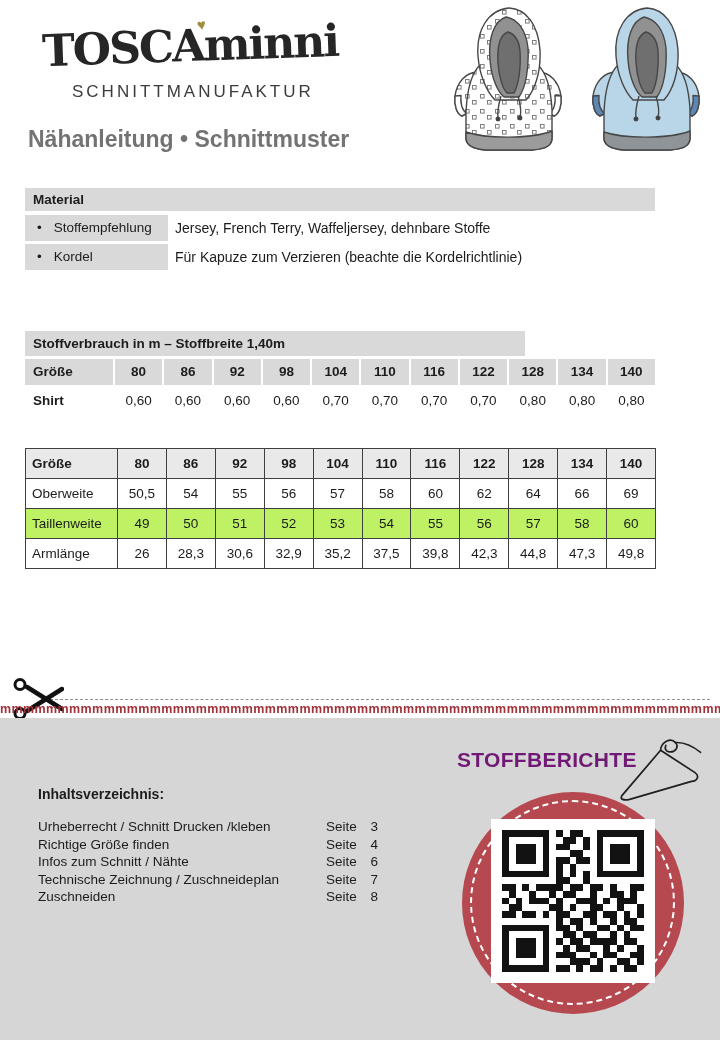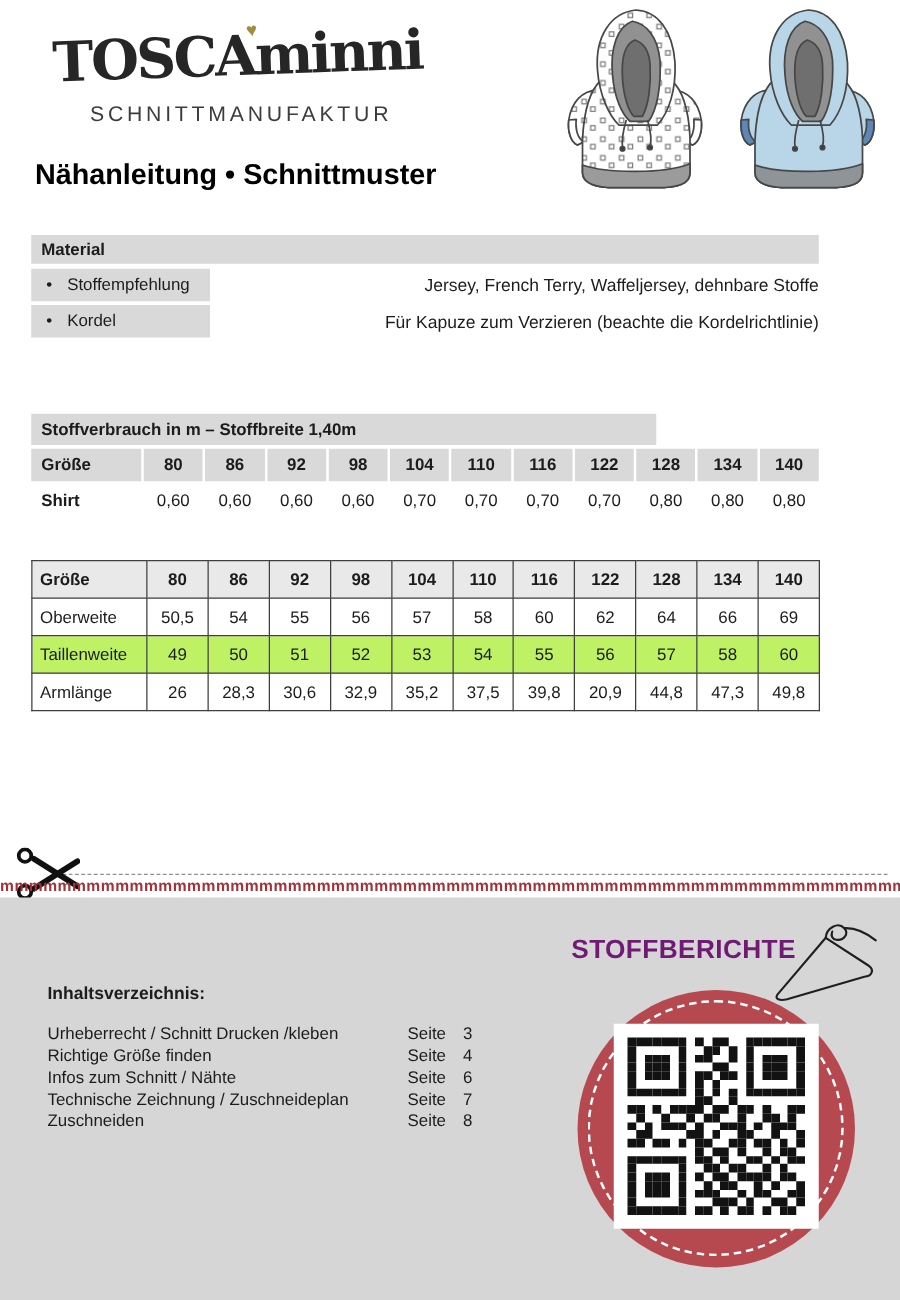--- a/index.html
+++ b/index.html
@@ -6,31 +6,31 @@
   .page{position:relative;width:720px;height:1040px;background:#ffffff;
         font-family:"Liberation Sans",sans-serif;color:#1c1c1c;overflow:hidden;}
 
   
   .logo-script{position:absolute;left:42px;top:20px;font-family:"DejaVu Serif",serif;
 ted    font-style:italic;font-weight:700;font-size:44px;letter-spacing:-2px;color:#262626;
     transform:rotate(-2deg);white-space:nowrap;}
   .logo-heart{position:absolute;left:197px;top:16px;font-size:15px;color:#a08c3e;transform:rotate(-8deg);}
   .logo-sub{position:absolute;left:72px;top:82px;font-size:17px;letter-spacing:3px;color:#3c3c3c;}
   .hoodies{position:absolute;left:448px;top:2px;}
-  .page-heading{position:absolute;left:28px;top:126px;font-size:23px;font-weight:700;color:#000000;}
+  .page-heading{position:absolute;left:28px;top:126px;font-size:23px;font-weight:700;color:#737373;}
 
   
   .mat-title{position:absolute;left:25px;top:188px;width:630px;height:23px;background:#d9d9d9;
     font-size:13.5px;font-weight:700;line-height:23px;padding-left:8px;box-sizing:border-box;}
   .mat-row{position:absolute;left:25px;height:26px;}
   .mat-row.r0{top:215px;} .mat-row.r1{top:244px;}
   .mat-label{position:absolute;left:0;top:0;width:143px;height:26px;background:#d9d9d9;
     font-size:13.5px;line-height:26px;padding-left:12px;box-sizing:border-box;}
   .mat-label .bullet{margin-right:12px;}
-  .mat-value{position:absolute;left:150px;top:0;width:480px;height:26px;font-size:14px;line-height:26px;white-space:nowrap;text-align:right;}
+  .mat-value{position:absolute;left:150px;top:0;width:480px;height:26px;font-size:14px;line-height:26px;white-space:nowrap;}
 
   
   .fu-title{position:absolute;left:25px;top:331px;width:500px;height:25px;background:#d9d9d9;
     font-size:13.5px;font-weight:700;line-height:25px;padding-left:8px;box-sizing:border-box;}
   .fu-row{position:absolute;left:25px;width:630px;height:26px;}
   .fu-row.sizes{top:359px;} .fu-row.values{top:388px;}
   .fu-label{position:absolute;left:0;top:0;width:88px;height:26px;font-size:13.5px;font-weight:700;
     line-height:26px;padding-left:8px;box-sizing:border-box;}
   .fu-row.sizes .fu-label{background:#d9d9d9;}
   .fu-cells{position:absolute;left:90px;top:0;width:540px;height:26px;display:flex;gap:2px;}
@@ -231,21 +231,21 @@
           </tr>
           <tr>
             <th class="rowlab">Armlänge</th>
             <td>26</td>
             <td>28,3</td>
             <td>30,6</td>
             <td>32,9</td>
             <td>35,2</td>
             <td>37,5</td>
             <td>39,8</td>
-            <td>20,9</td>
+            <td>42,3</td>
             <td>44,8</td>
             <td>47,3</td>
             <td>49,8</td>
           </tr>
         </tbody>
     </table>
   </div>
 
   <div class="cut-dash"></div>
   <div class="scissors">

